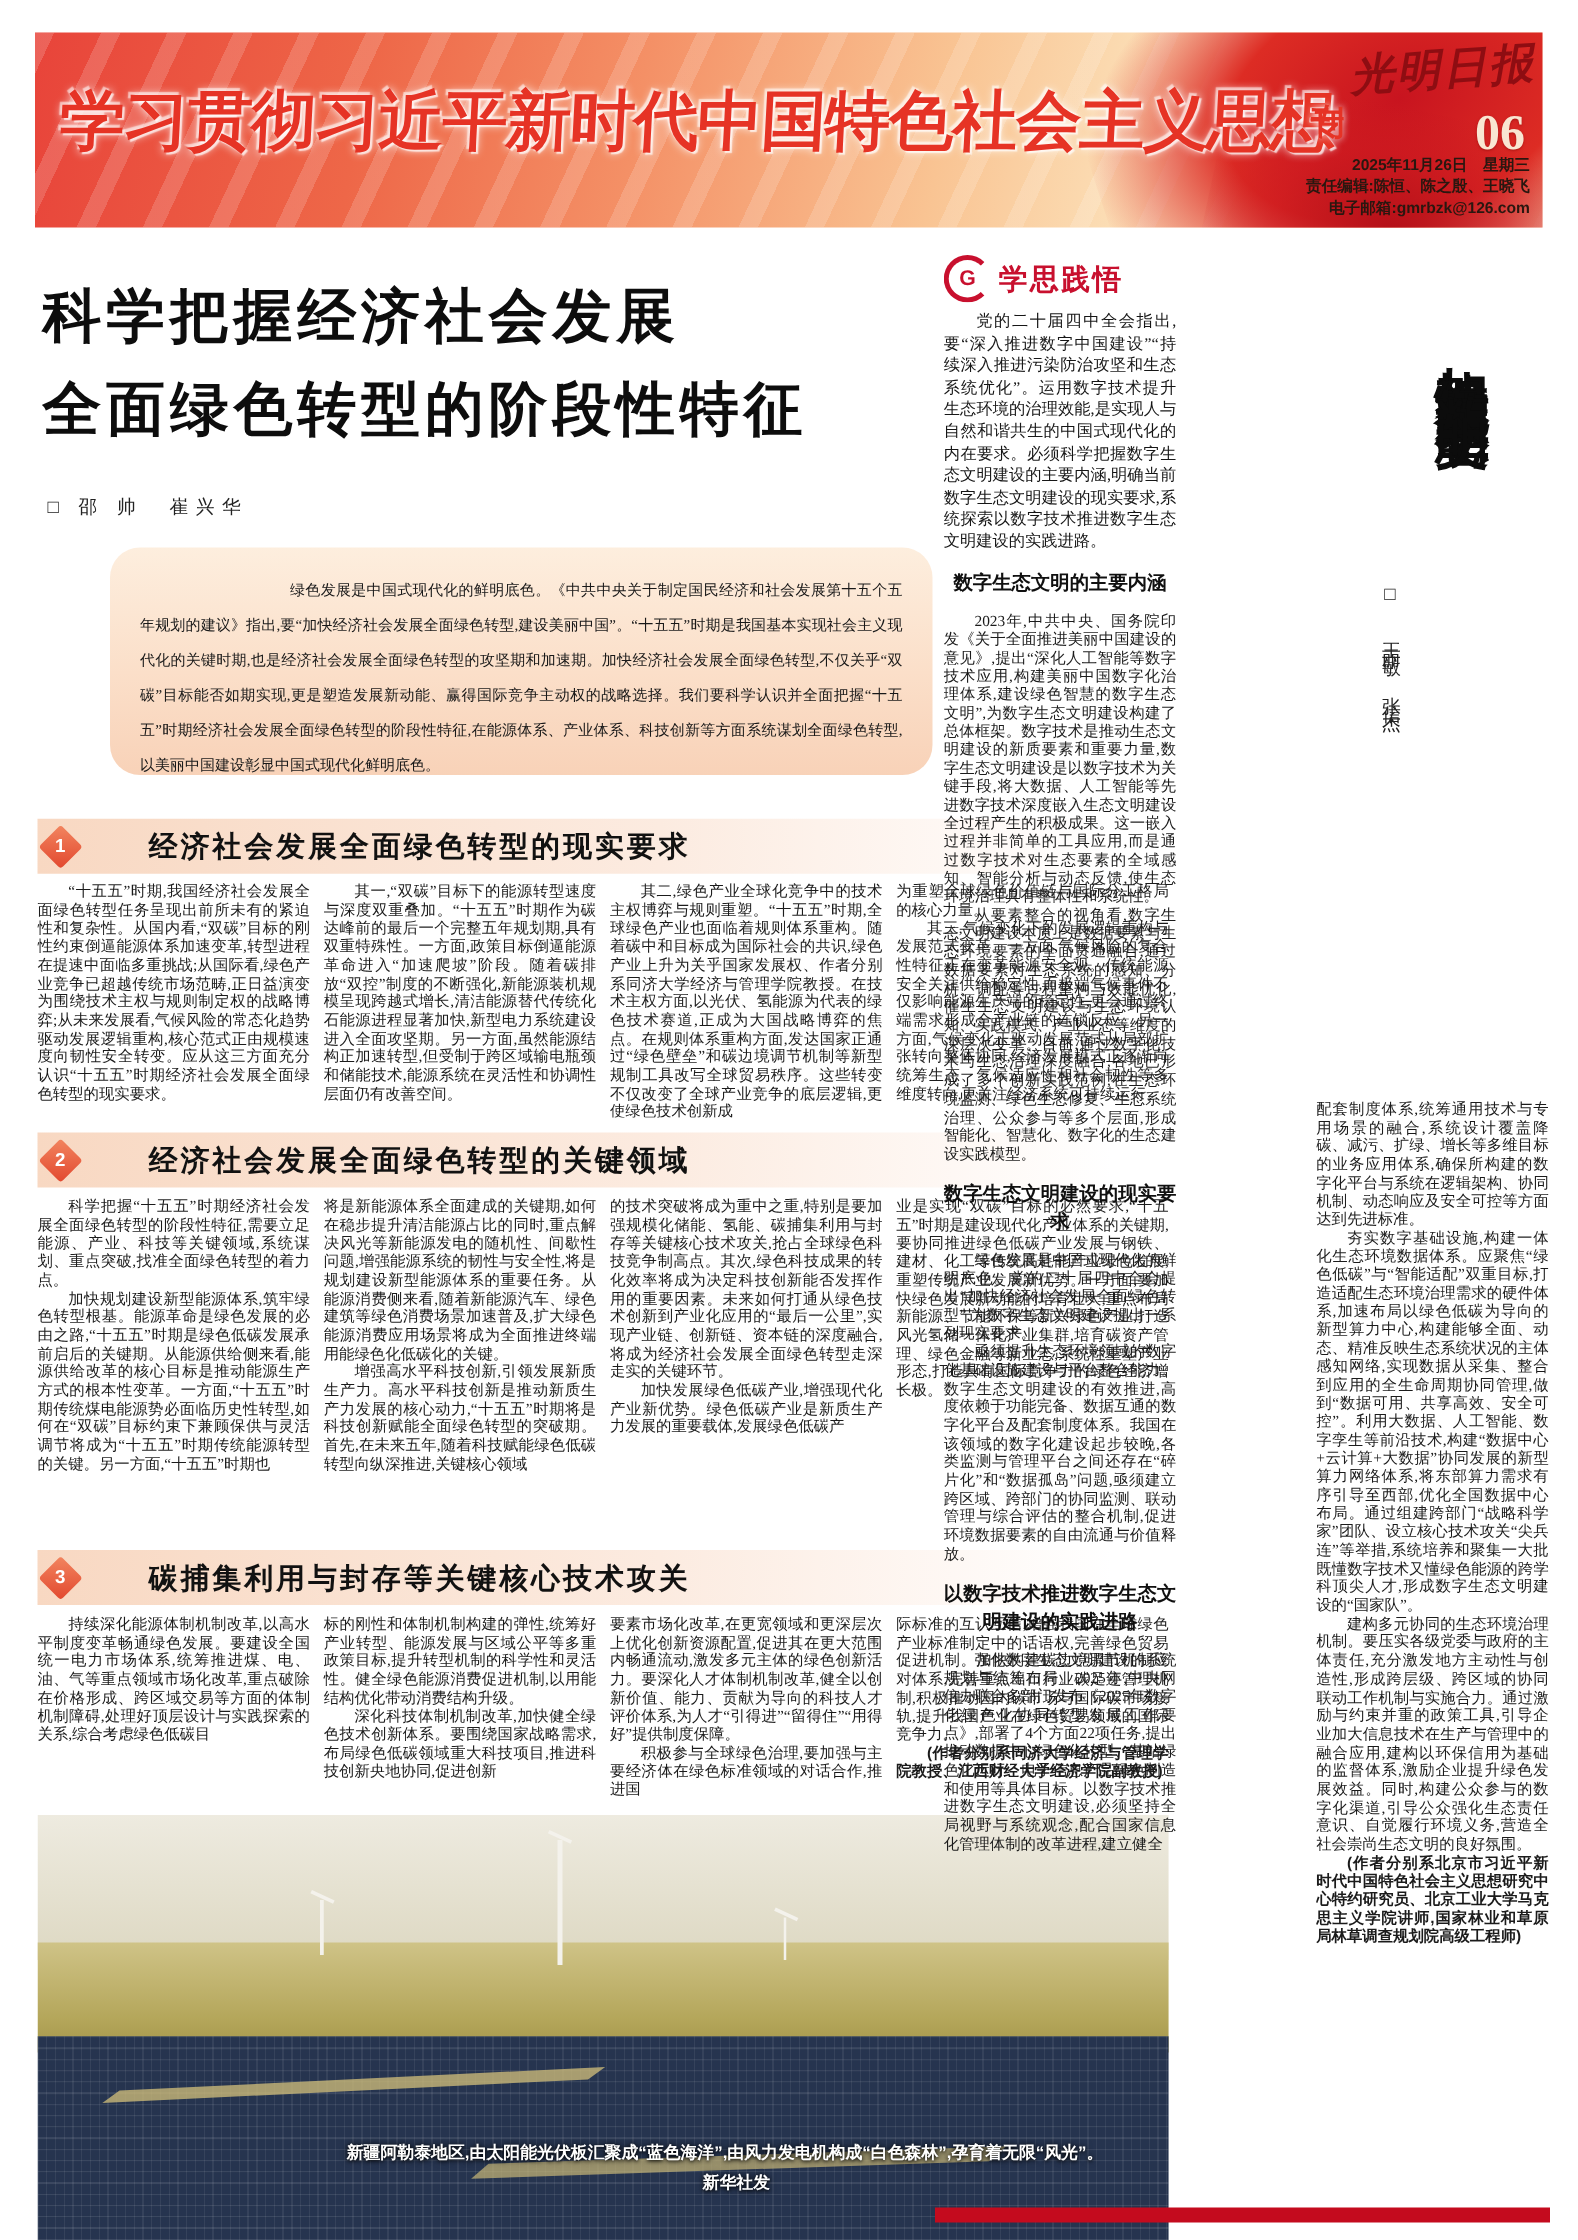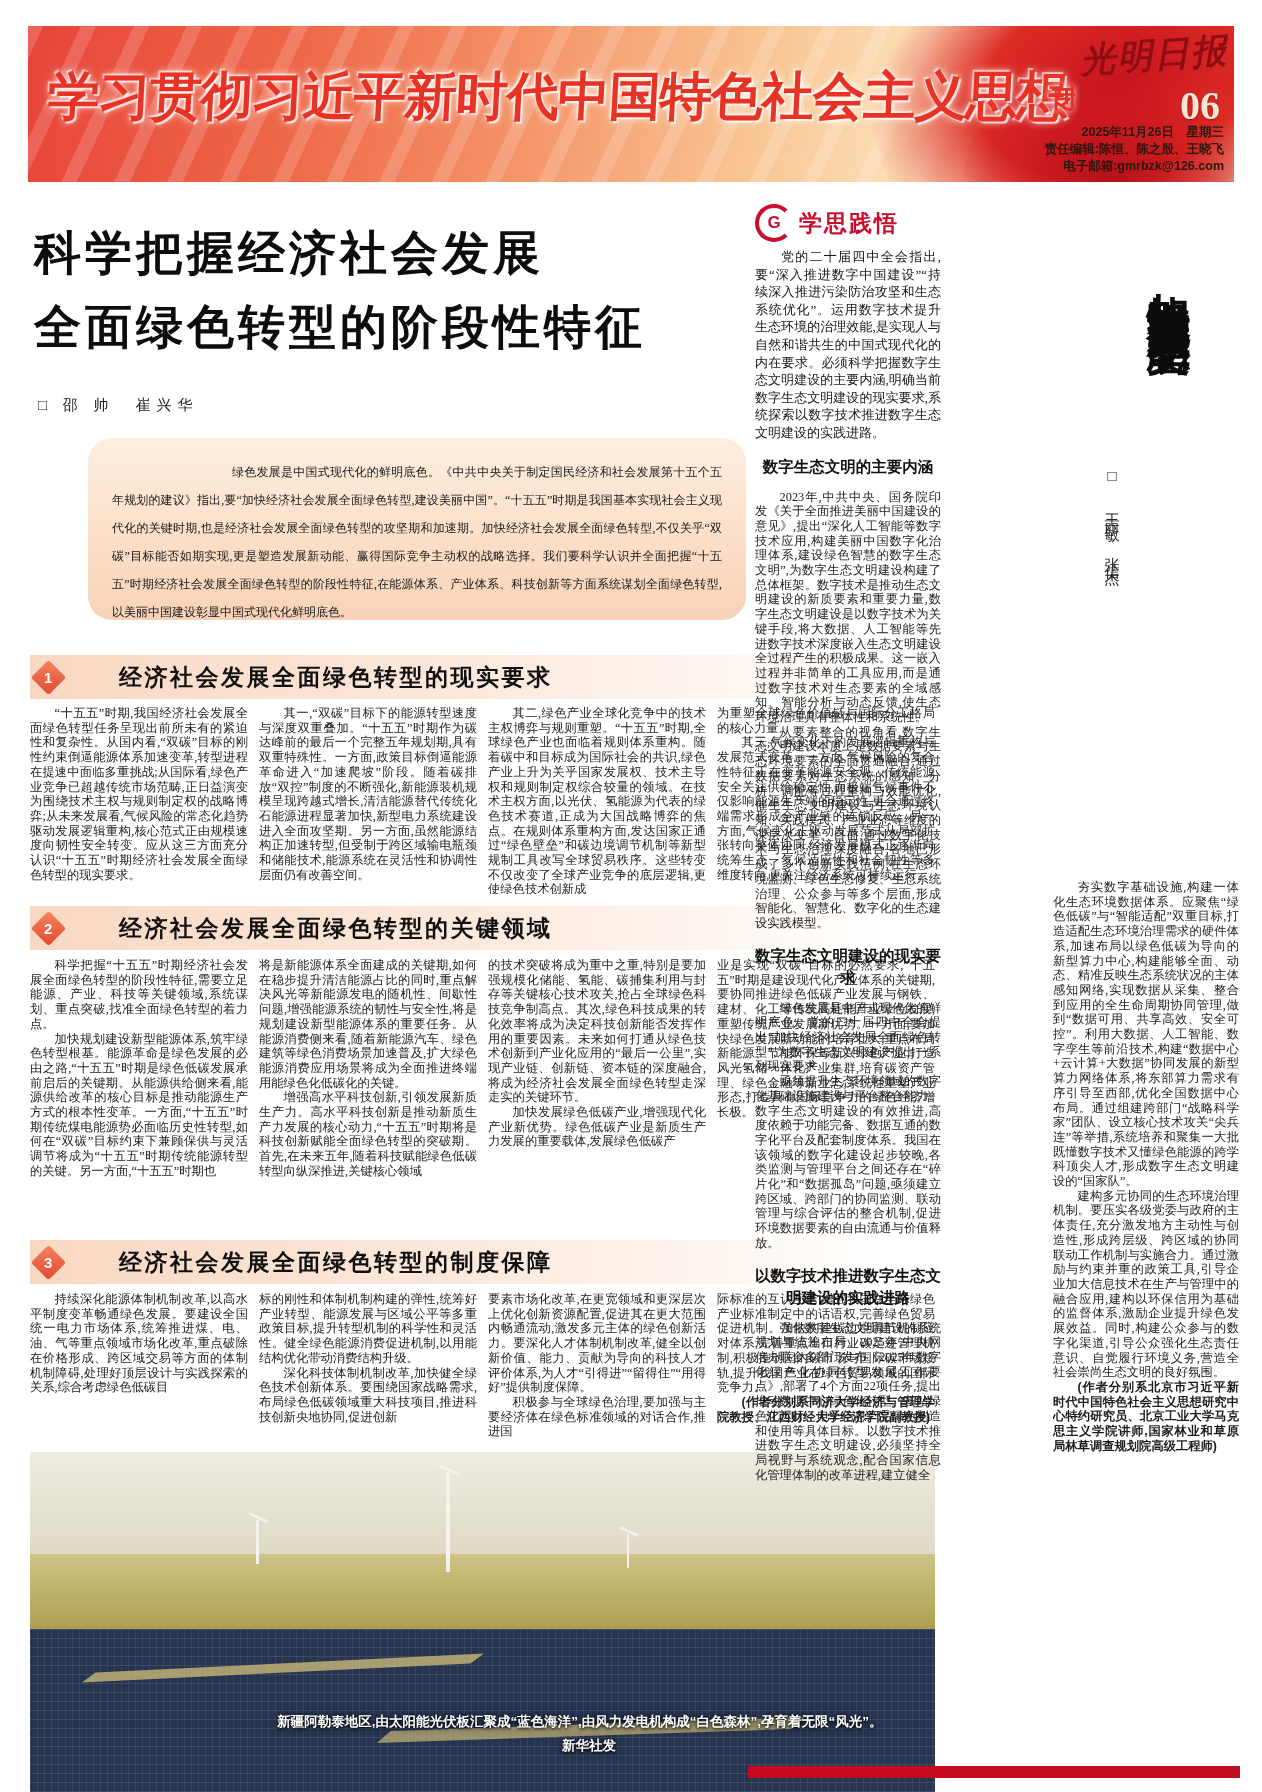--- a/index.html
+++ b/index.html
@@ -113,21 +113,21 @@
   <h2>经济社会发展全面绿色转型的现实要求</h2>
 </div>
 <div class="cols bodytxt" style="top:706px;height:188px;">
   <div>
       <p class="ti">“十五五”时期,我国经济社会发展全面绿色转型任务呈现出前所未有的紧迫性和复杂性。从国内看,“双碳”目标的刚性约束倒逼能源体系加速变革,转型进程在提速中面临多重挑战;从国际看,绿色产业竞争已超越传统市场范畴,正日益演变为围绕技术主权与规则制定权的战略博弈;从未来发展看,气候风险的常态化趋势驱动发展逻辑重构,核心范式正由规模速度向韧性安全转变。应从这三方面充分认识“十五五”时期经济社会发展全面绿色转型的现实要求。</p>
     </div>
   <div>
       <p>其一,“双碳”目标下的能源转型速度与深度双重叠加。“十五五”时期作为碳达峰前的最后一个完整五年规划期,具有双重特殊性。一方面,政策目标倒逼能源革命进入“加速爬坡”阶段。随着碳排放“双控”制度的不断强化,新能源装机规模呈现跨越式增长,清洁能源替代传统化石能源进程显著加快,新型电力系统建设进入全面攻坚期。另一方面,虽然能源结构正加速转型,但受制于跨区域输电瓶颈和储能技术,能源系统在灵活性和协调性层面仍有改善空间。</p>
     </div>
   <div>
-      <p>其二,绿色产业全球化竞争中的技术主权博弈与规则重塑。“十五五”时期,全球绿色产业也面临着规则体系重构。随着碳中和目标成为国际社会的共识,绿色产业上升为关乎国家发展权、技术主导权和规则制定权综合较量的领域。在技术主权方面,以光伏、氢能源为代表的绿色技术赛道,正成为大国战略博弈的焦点。在规则体系重构方面,发达国家正通过“绿色壁垒”和碳边境调节机制等新型规制工具改写全球贸易秩序。这些转变不仅改变了全球产业竞争的底层逻辑,更使绿色技术创新成</p>
+      <p>其二,绿色产业全球化竞争中的技术主权博弈与规则重塑。“十五五”时期,全球绿色产业也面临着规则体系重构。随着碳中和目标成为国际社会的共识,绿色产业上升为关乎国家发展权、作者分别系同济大学经济与管理学院教授。在技术主权方面,以光伏、氢能源为代表的绿色技术赛道,正成为大国战略博弈的焦点。在规则体系重构方面,发达国家正通过“绿色壁垒”和碳边境调节机制等新型规制工具改写全球贸易秩序。这些转变不仅改变了全球产业竞争的底层逻辑,更使绿色技术创新成</p>
     </div>
   <div>
     <p class="nt">为重塑全球绿色价值链与国际分工格局的核心力量。</p>
     <p>其三,气候变化下的发展逻辑重构与发展范式变革。一方面,气候风险的复合性特征正在变革能源安全观。传统能源安全关注供给稳定性,而极端气候事件不仅影响能源生产端的稳定性,更会通过终端需求形成全产业链的连锁反应。另一方面,气候变化正驱动发展范式从局部扩张转向整体协同,经济发展模式正逐渐向统筹生态、气候适应性和社会韧性等多维度转向,更关注经济系统可持续运行。</p>
   </div>
 </div>
 
 <div class="band" style="top:906px;">
   <div class="diamond">
       <span>2</span>
@@ -149,21 +149,21 @@
   </div>
   <div>
     <p class="nt">业是实现“双碳”目标的必然要求,“十五五”时期是建设现代化产业体系的关键期,要协同推进绿色低碳产业发展与钢铁、建材、化工等传统高耗能产业绿色发展,重塑传统产业发展新优势。一方面,要加快绿色发展新动能的培育壮大,重点布局新能源、节能环保等新兴绿色产业,打造风光氢储一体化产业集群,培育碳资产管理、绿色金融等新业态,系统性重塑产业形态,打造具有国际竞争力的绿色经济增长极。</p>
   </div>
 </div>
 
 <div class="band" style="top:1240px;">
   <div class="diamond">
       <span>3</span>
     </div>
-  <h2>经济社会发展全面绿色转型的制度保障</h2>
+  <h2>碳捕集利用与封存等关键核心技术攻关</h2>
 </div>
 <div class="cols bodytxt" style="top:1292px;height:150px;">
   <div>
     <p>持续深化能源体制机制改革,以高水平制度变革畅通绿色发展。要建设全国统一电力市场体系,统筹推进煤、电、油、气等重点领域市场化改革,重点破除在价格形成、跨区域交易等方面的体制机制障碍,处理好顶层设计与实践探索的关系,综合考虑绿色低碳目</p>
   </div>
   <div>
     <p class="nt">标的刚性和体制机制构建的弹性,统筹好产业转型、能源发展与区域公平等多重政策目标,提升转型机制的科学性和灵活性。健全绿色能源消费促进机制,以用能结构优化带动消费结构升级。</p>
     <p>深化科技体制机制改革,加快健全绿色技术创新体系。要围绕国家战略需求,布局绿色低碳领域重大科技项目,推进科技创新央地协同,促进创新</p>
   </div>
   <div>
@@ -213,18 +213,19 @@
     <p>绿色发展是中国式现代化的鲜明底色。党的二十届四中全会提出“加快经济社会发展全面绿色转型”,为数字生态文明建设提出一系列现实要求。</p>
     <p>亟须提升生态环境领域的数字化基础设施建设与平台整合能力。数字生态文明建设的有效推进,高度依赖于功能完备、数据互通的数字化平台及配套制度体系。我国在该领域的数字化建设起步较晚,各类监测与管理平台之间还存在“碎片化”和“数据孤岛”问题,亟须建立跨区域、跨部门的协同监测、联动管理与综合评估的整合机制,促进环境数据要素的自由流通与价值释放。</p>
   </div>
   <div class="subhead">以数字技术推进数字生态文明建设的实践进路</div>
   <div class="bodytxt">
     <p>强化数字生态文明建设的系统规划与统筹布局。2025年,中央网信办联合多部门发布《2025年数字化绿色化协同转型发展工作要点》,部署了4个方面22项任务,提出推动数据中心绿色化转型、基站绿色化运行、电子信息产品绿色制造和使用等具体目标。以数字技术推进数字生态文明建设,必须坚持全局视野与系统观念,配合国家信息化管理体制的改革进程,建立健全</p>
   </div>
 </div>
 
 <div class="colB bodytxt">
+  <p class="nt">配套制度体系,统筹通用技术与专用场景的融合,系统设计覆盖降碳、减污、扩绿、增长等多维目标的业务应用体系,确保所构建的数字化平台与系统在逻辑架构、协同机制、动态响应及安全可控等方面达到先进标准。</p>
   <p>夯实数字基础设施,构建一体化生态环境数据体系。应聚焦“绿色低碳”与“智能适配”双重目标,打造适配生态环境治理需求的硬件体系,加速布局以绿色低碳为导向的新型算力中心,构建能够全面、动态、精准反映生态系统状况的主体感知网络,实现数据从采集、整合到应用的全生命周期协同管理,做到“数据可用、共享高效、安全可控”。利用大数据、人工智能、数字孪生等前沿技术,构建“数据中心+云计算+大数据”协同发展的新型算力网络体系,将东部算力需求有序引导至西部,优化全国数据中心布局。通过组建跨部门“战略科学家”团队、设立核心技术攻关“尖兵连”等举措,系统培养和聚集一大批既懂数字技术又懂绿色能源的跨学科顶尖人才,形成数字生态文明建设的“国家队”。</p>
   <p>建构多元协同的生态环境治理机制。要压实各级党委与政府的主体责任,充分激发地方主动性与创造性,形成跨层级、跨区域的协同联动工作机制与实施合力。通过激励与约束并重的政策工具,引导企业加大信息技术在生产与管理中的融合应用,建构以环保信用为基础的监督体系,激励企业提升绿色发展效益。同时,构建公众参与的数字化渠道,引导公众强化生态责任意识、自觉履行环境义务,营造全社会崇尚生态文明的良好氛围。</p>
   <p class="note">(作者分别系北京市习近平新时代中国特色社会主义思想研究中心特约研究员、北京工业大学马克思主义学院讲师,国家林业和草原局林草调查规划院高级工程师)</p>
 </div>
 
 <div class="redbar"></div>
 
 </body></html>

